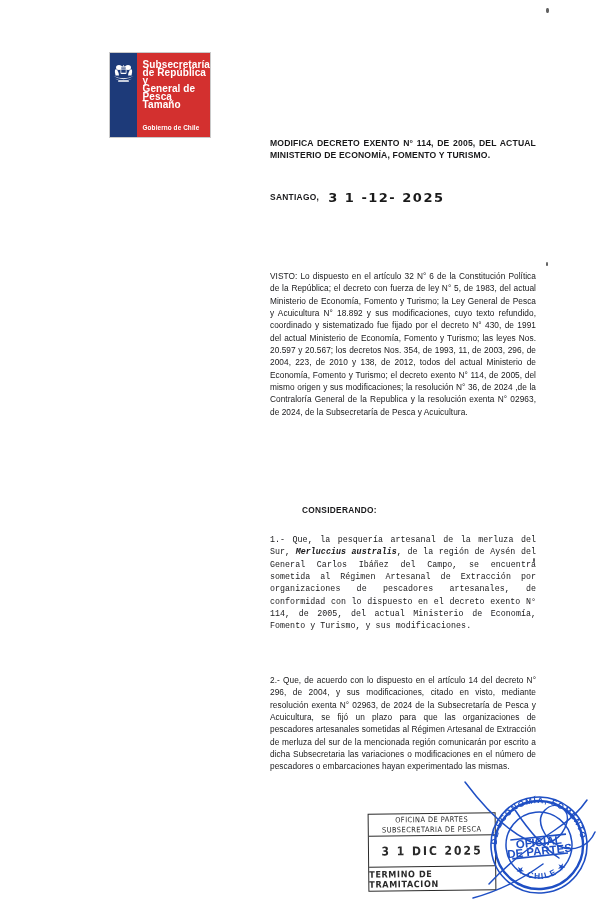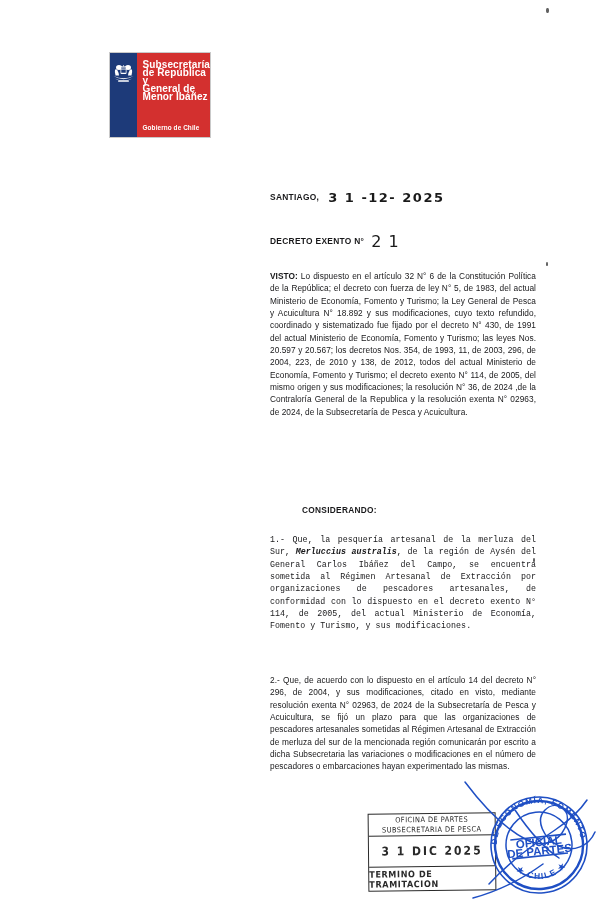--- a/index.html
+++ b/index.html
@@ -72,21 +72,21 @@
     display:inline-block;
   }
   .date-stamp{font-size:13px;letter-spacing:1.5px;vertical-align:-2px;margin-left:9px;}
   .num-stamp{font-size:16px;letter-spacing:1px;vertical-align:-3px;margin-left:7px;font-weight:400;}
 
   .body-p{
     font-size:8.3px;line-height:12.35px;
     text-align:justify;text-align-last:left;
     letter-spacing:.05px;
   }
-  .body-p b{font-weight:700;}
+  .body-p b{font-weight:400;}
   .body-p i{font-style:italic;font-weight:700;}
   .head-lbl{
     font-size:8.3px;font-weight:700;letter-spacing:.3px;margin-left:32px;
   }
 
   
   .rect-stamp{
     position:absolute;left:368px;top:813px;
     width:128px;height:78px;
     border:1.6px solid #2a2a2a;
@@ -148,33 +148,31 @@
           <path d="M5 28 q20 9 40 0 q-20 13 -40 0 z"></path>
           <path d="M7 33 q18 8 36 0 q-18 10 -36 0 z"></path>
           <rect x="14" y="37" width="22" height="2.4" rx="1.2"></rect>
         </g>
       </svg>
     </div>
     <div class="logo-red">
       <div class="l1">Subsecretaría</div>
       <div class="l1">de República y</div>
       <div class="l1">General de</div>
-      <div class="l1">Menor Ibáñez</div>
+      <div class="l1">Pesca Tamaño</div>
       <div class="gob">Gobierno de Chile</div>
     </div>
   </div>
 
+  <div class="col ttl">MODIFICA DECRETO EXENTO N° 114, DE 2005, DEL ACTUAL MINISTERIO DE ECONOMÍA, FOMENTO Y TURISMO.</div>
 
   <div class="col santiago">
     <span>SANTIAGO,</span><span class="stamp-val date-stamp">3 1 -12- 2025</span>
   </div>
 
-  <div class="col decreto">
-    <span>DECRETO EXENTO N°</span><span class="stamp-val num-stamp">2 1</span>
-  </div>
 
   <div class="col body-p" style="top:270px;">
     <b>VISTO:</b><span> Lo dispuesto en el artículo 32 N° 6 de la Constitución Política de la República; el decreto con fuerza de ley N° 5, de 1983, del actual Ministerio de Economía, Fomento y Turismo; la Ley General de Pesca y Acuicultura N° 18.892 y sus modificaciones, cuyo texto refundido, coordinado y sistematizado fue fijado por el decreto N° 430, de 1991 del actual Ministerio de Economía, Fomento y Turismo; las leyes Nos. 20.597 y 20.567; los decretos Nos. 354, de 1993, 11, de 2003, 296, de 2004, 223, de 2010 y 138, de 2012, todos del actual Ministerio de Economía, Fomento y Turismo; el decreto exento N° 114, de 2005, del mismo origen y sus modificaciones; la resolución N° 36, de 2024 ,de la Contraloría General de la Republica y la resolución exenta N° 02963, de 2024, de la Subsecretaría de Pesca y Acuicultura.</span>
   </div>
 
   <div class="col head-lbl" style="top:505px;">CONSIDERANDO:</div>
 
   <div class="col body-p" style="top:534px;font-family:Liberation Mono, monospace;">
     <span>1.- Que, la pesquería artesanal de la merluza del Sur, </span><i>Merluccius australis</i><span>, de la región de Aysén del General Carlos Ibáñez del Campo, se encuentra sometida al Régimen Artesanal de Extracción por organizaciones de pescadores artesanales, de conformidad con lo dispuesto en el decreto exento N° 114, de 2005, del actual Ministerio de Economía, Fomento y Turismo, y sus modificaciones.</span>
   </div>

